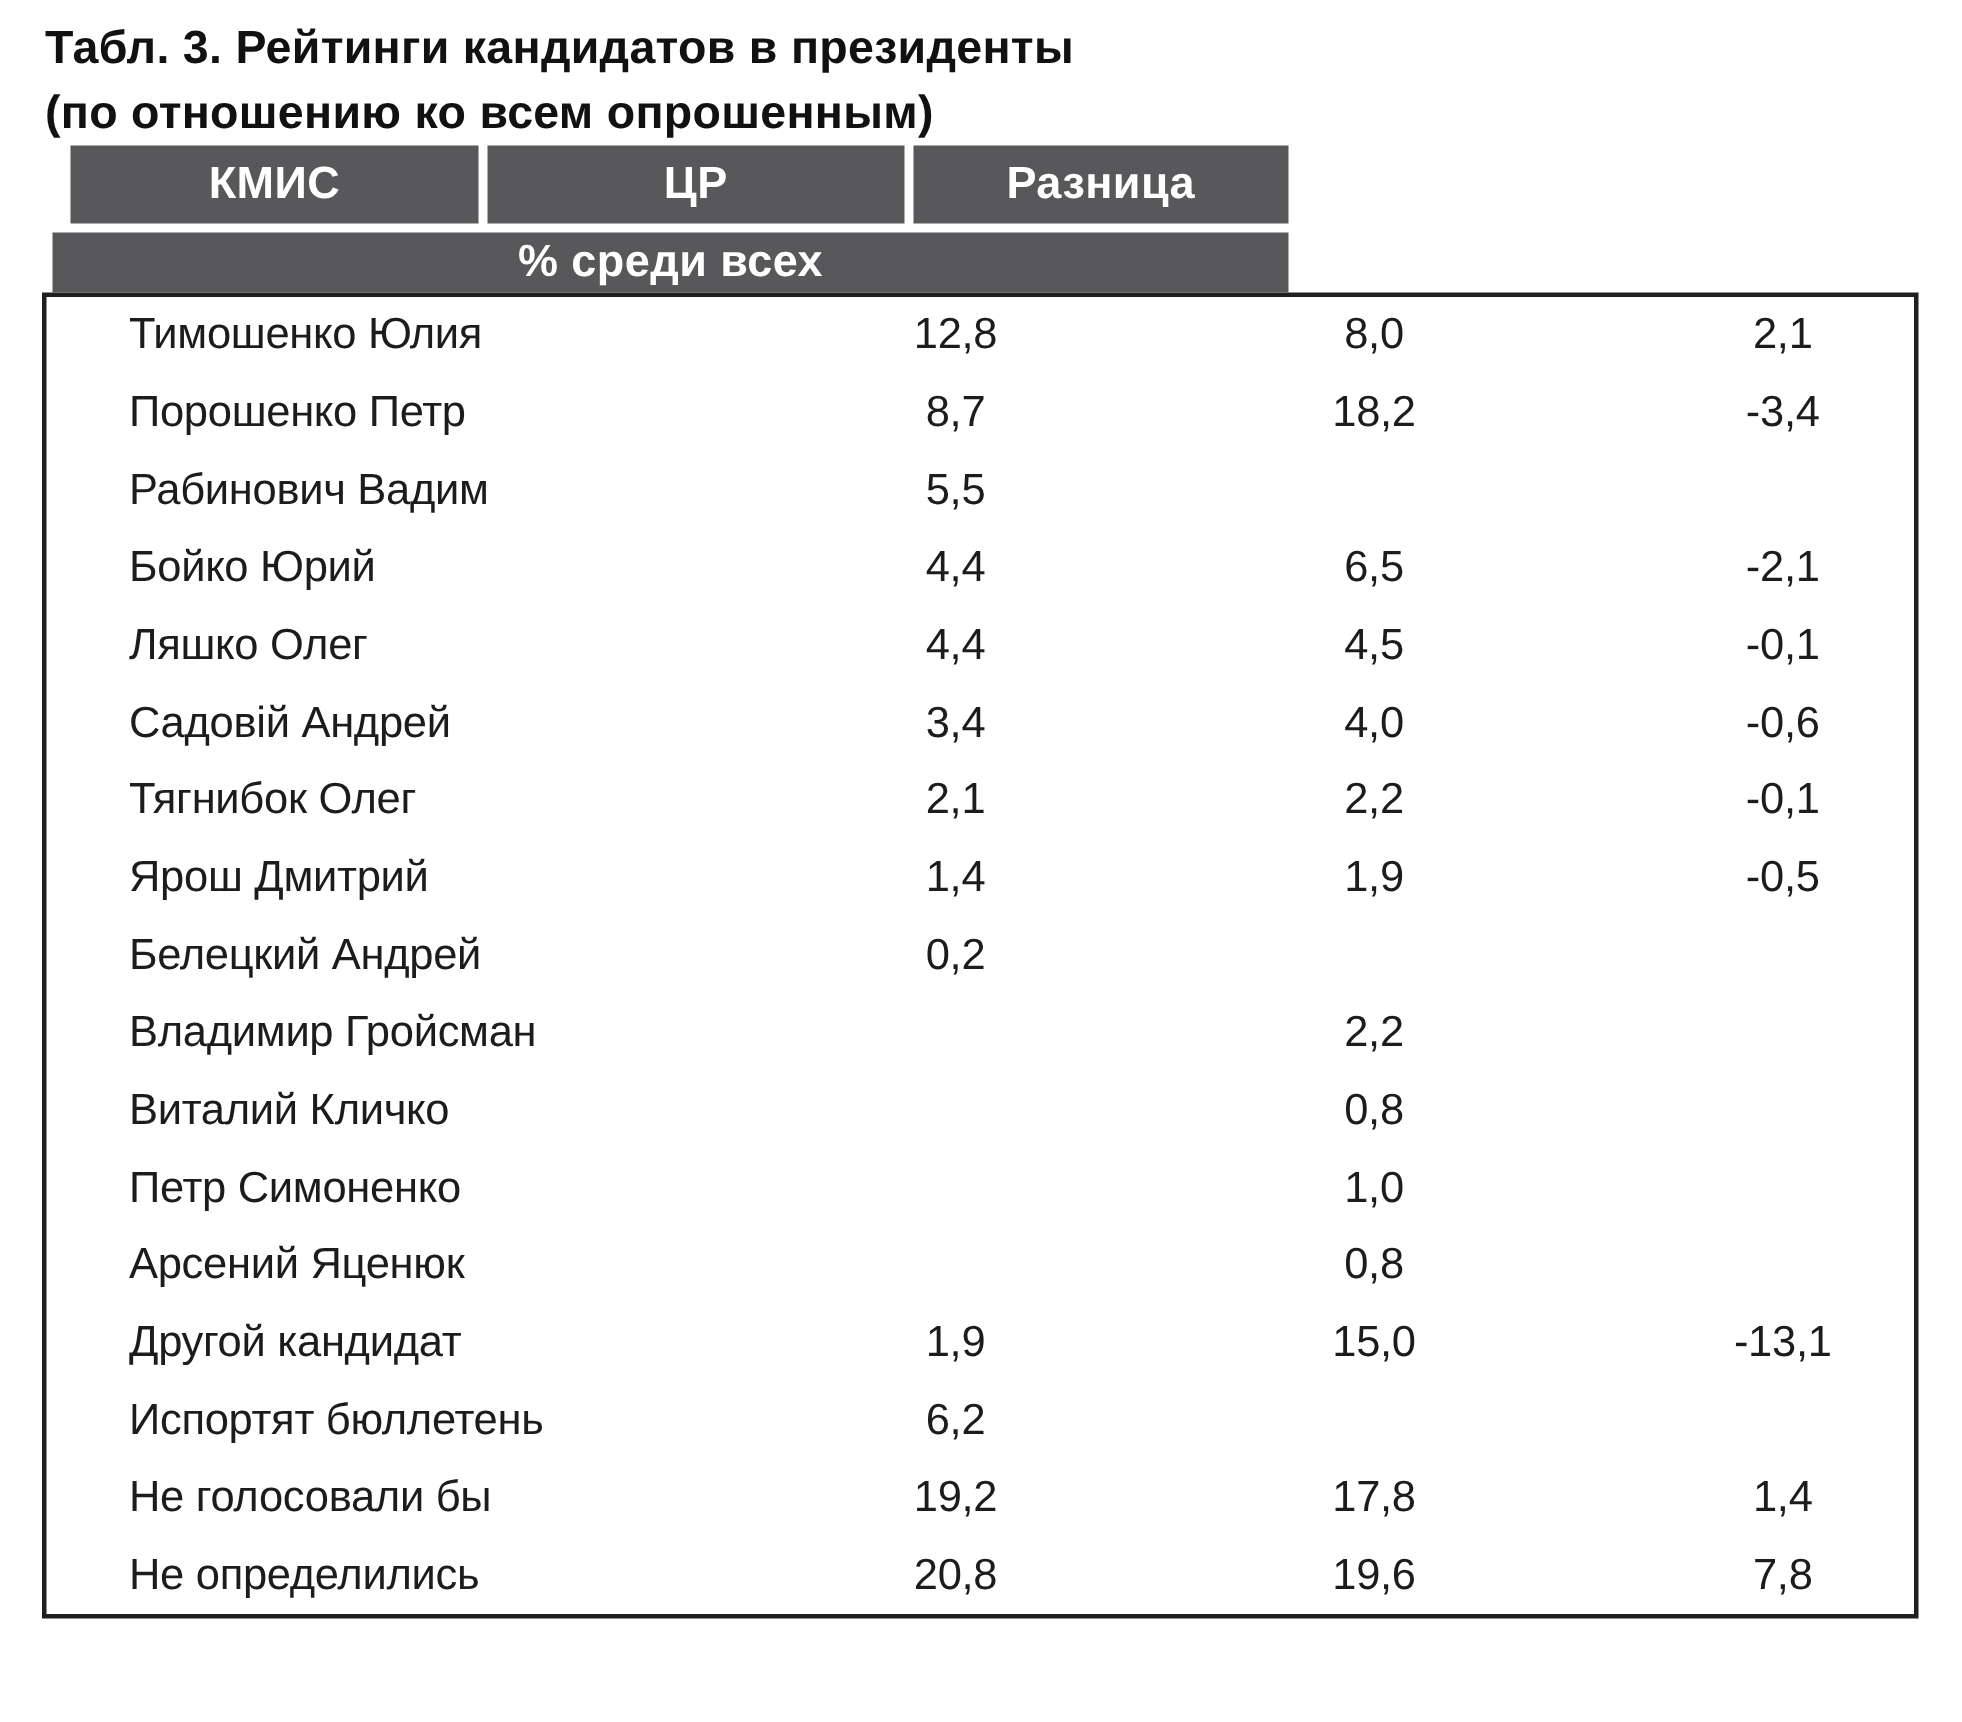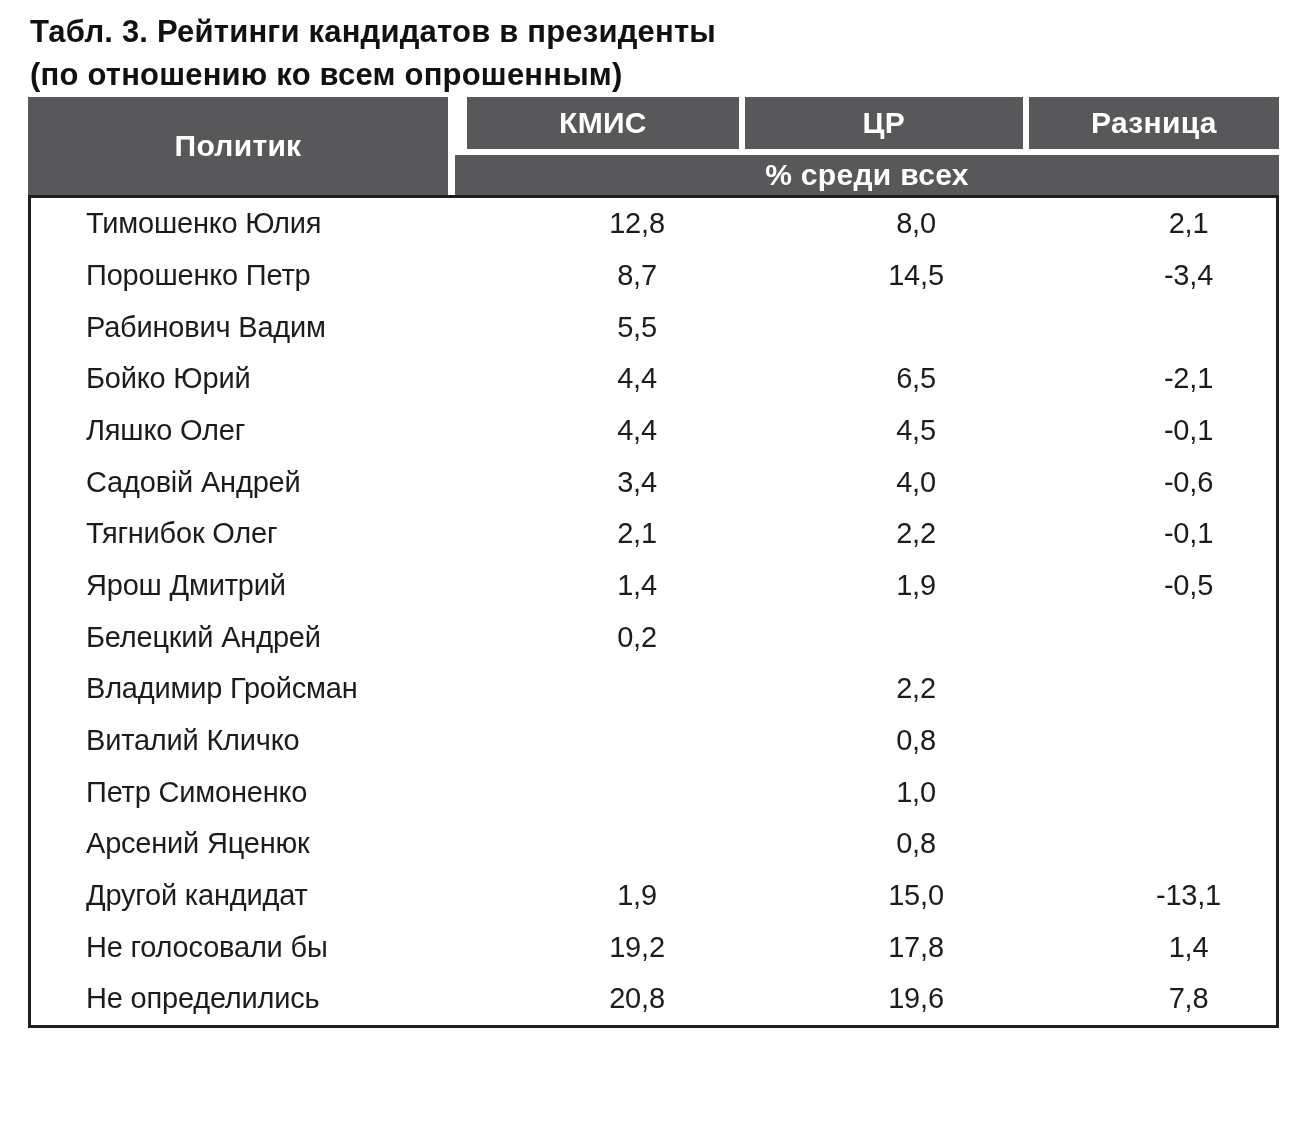--- a/index.html
+++ b/index.html
@@ -57,21 +57,20 @@
 </head>
 <body>
 
 <div class="title">
   <div>Табл. 3. Рейтинги кандидатов в президенты</div>
   <div>(по отношению ко всем опрошенным)</div>
 </div>
 
 <div class="table-wrap">
   <div class="thead">
-    <div class="th th-politician">Политик</div>
     <div class="head-right">
       <div class="head-top">
         <div class="th th-kmis">КМИС</div>
         <div class="th th-cr">ЦР</div>
         <div class="th th-diff">Разница</div>
       </div>
       <div class="th th-sub">% среди всех</div>
     </div>
   </div>
 
@@ -79,21 +78,21 @@
   <div class="trow">
     <div class="cell-name">Тимошенко Юлия</div>
     <div class="cell-num">12,8</div>
     <div class="cell-num">8,0</div>
     <div class="cell-num">2,1</div>
   </div>
 
   <div class="trow">
     <div class="cell-name">Порошенко Петр</div>
     <div class="cell-num">8,7</div>
-    <div class="cell-num">14,5</div>
+    <div class="cell-num">18,2</div>
     <div class="cell-num">-3,4</div>
   </div>
 
   <div class="trow">
     <div class="cell-name">Рабинович Вадим</div>
     <div class="cell-num">5,5</div>
     <div class="cell-num"></div>
     <div class="cell-num"></div>
   </div>
 
@@ -168,20 +167,26 @@
     <div class="cell-num"></div>
   </div>
 
   <div class="trow">
     <div class="cell-name">Другой кандидат</div>
     <div class="cell-num">1,9</div>
     <div class="cell-num">15,0</div>
     <div class="cell-num">-13,1</div>
   </div>
 
+  <div class="trow">
+    <div class="cell-name">Испортят бюллетень</div>
+    <div class="cell-num">6,2</div>
+    <div class="cell-num"></div>
+    <div class="cell-num"></div>
+  </div>
 
   <div class="trow">
     <div class="cell-name">Не голосовали бы</div>
     <div class="cell-num">19,2</div>
     <div class="cell-num">17,8</div>
     <div class="cell-num">1,4</div>
   </div>
 
   <div class="trow">
     <div class="cell-name">Не определились</div>

